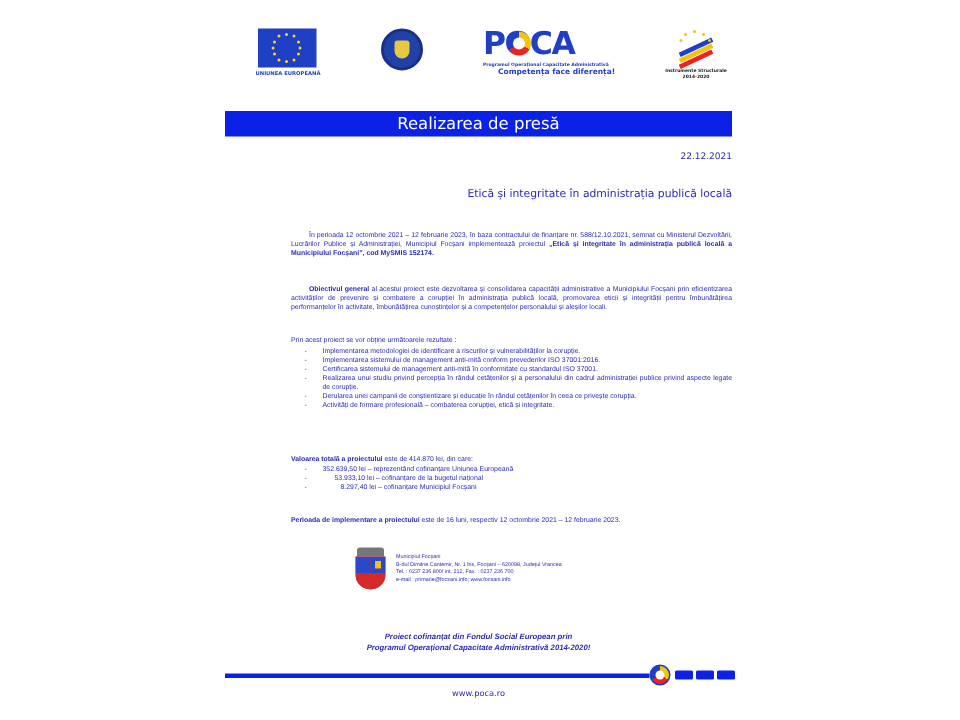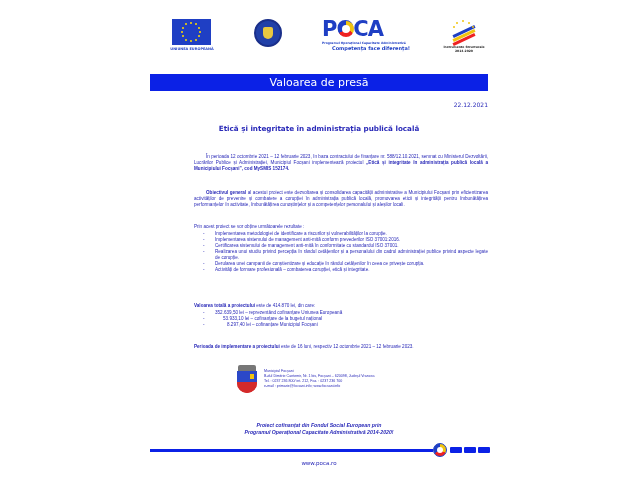--- a/index.html
+++ b/index.html
@@ -19,21 +19,21 @@
   .poca-sub2 { position:absolute; left:10px; top:27px; font-size:5px; color:#1f3fc4; white-space:nowrap; font-weight:bold; }
   .struct-logo { left:450px; top:20px; width:28px; height:22px; }
   .struct-logo .b1 { position:absolute; left:2px; top:10px; width:24px; height:3px; background:#1f3fc4; transform:rotate(-25deg); }
   .struct-logo .b2 { position:absolute; left:2px; top:14px; width:24px; height:3px; background:#f1c40f; transform:rotate(-25deg); }
   .struct-logo .b3 { position:absolute; left:2px; top:18px; width:24px; height:3px; background:#e22; transform:rotate(-25deg); }
   .struct-logo span { position:absolute; width:2px; height:2px; background:#f1c40f; border-radius:1px; }
   .struct-label { left:440px; top:45px; width:48px; font-size:3px; color:#222; text-align:center; font-weight:bold; line-height:4px; }
 
   .banner { left:150px; top:74px; width:338px; height:17px; background:#0b21e6; color:#ffffff; font-size:11px; text-align:center; line-height:17px; font-family:"DejaVu Sans", sans-serif; }
   .date { left:420px; top:101px; width:68px; text-align:right; font-size:6px; color:#2a2ab8; }
-  .title { left:150px; top:124px; width:338px; text-align:center; font-size:7.2px; font-weight:bold; color:#2a2ab8; line-height:9px; }
+  .title { left:150px; top:124px; width:338px; text-align:right; font-size:7.2px; font-weight:normal; color:#2a2ab8; line-height:9px; }
 
   .para { left:194px; width:294px; font-size:4.6px; line-height:6px; color:#2a2ab8; text-align:justify; font-family:"Liberation Sans", sans-serif; }
   .p1 { top:154px; }
   .p2 { top:190px; }
   .p3 { left:194px; top:224px; font-size:4.6px; line-height:6px; color:#2a2ab8; font-family:"Liberation Sans", sans-serif; }
   .results { left:203px; top:231px; width:285px; font-size:4.6px; line-height:6px; color:#2a2ab8; font-family:"Liberation Sans", sans-serif; margin:0; padding:0; list-style:none; }
   .results li { position:relative; padding-left:12px; text-align:justify; }
   .results li::before { content:"-"; position:absolute; left:0; }
   .value { left:194px; top:303px; font-size:4.6px; line-height:6px; color:#2a2ab8; font-family:"Liberation Sans", sans-serif; }
   .funding { left:203px; top:310px; width:285px; font-size:4.6px; line-height:6px; color:#2a2ab8; font-family:"Liberation Sans", sans-serif; margin:0; padding:0; list-style:none; }
@@ -94,21 +94,21 @@
     <div class="b2"></div>
     <div class="b3"></div>
   <span style="left:12px;top:0px"></span>
     <span style="left:18px;top:2px"></span>
     <span style="left:22px;top:6px"></span>
   <span style="left:6px;top:2px"></span>
     <span style="left:3px;top:6px"></span>
 </div>
 <div class="abs struct-label">Instrumente Structurale 2014-2020</div>
 
-<div class="abs banner">Valoarea de presă</div>
+<div class="abs banner">Realizarea de presă</div>
 
 <div class="abs date">22.12.2021</div>
 
 <div class="abs title">
   <div>Etică și integritate în administrația publică locală</div>
 </div>
 
 <div class="abs para p1" style="text-indent:12px;">
   <span>În perioada 12 octombrie 2021 – 12 februarie 2023, în baza contractului de finanțare nr. 588/12.10.2021, semnat cu Ministerul Dezvoltării, Lucrărilor Publice și Administrației, Municipiul Focșani implementează proiectul </span><b>„Etică și integritate în administrația publică locală a Municipiului Focșani”, cod MySMIS 152174.</b>
 </div>

